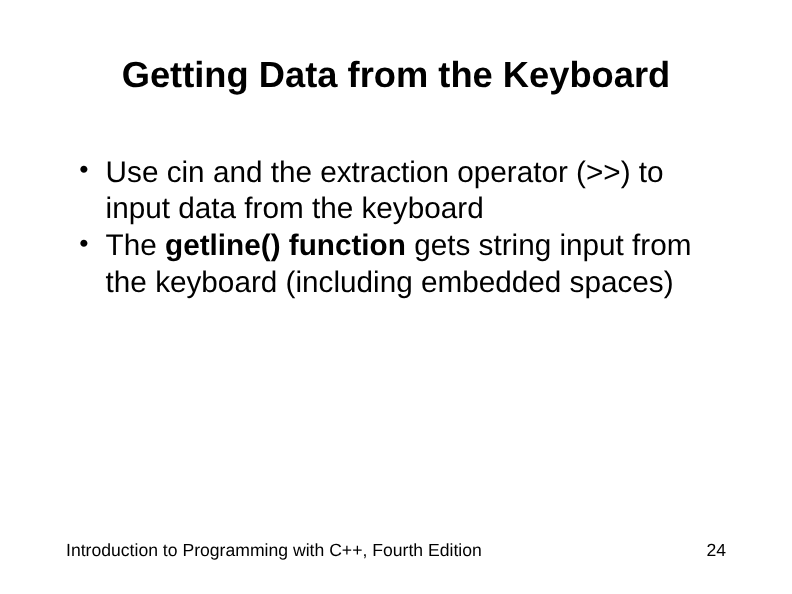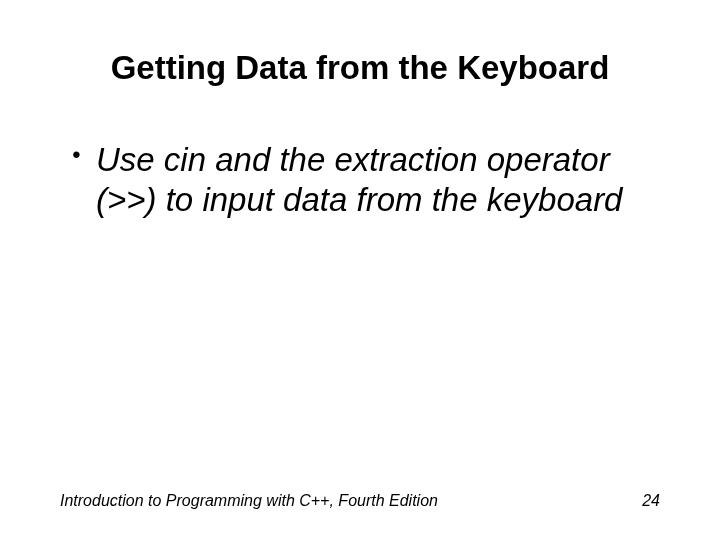--- a/index.html
+++ b/index.html
@@ -22,23 +22,22 @@
     text-align: center;
     font-size: 33px;
     font-weight: bold;
     margin: 0 0 52px 0;
     line-height: 1.2;
   }
   ul.body {
     list-style: none;
     margin: 0;
     padding: 0;
-    font-size: 33px;
+    font-size: 27px;
     line-height: 1.22;
-    font-style: italic;
   }
   ul.body > li {
     position: relative;
     padding-left: 36px;
     margin: 0 0 2px 0;
   }
   ul.body > li::before {
     content: "•";
     position: absolute;
     left: 12px;
@@ -49,32 +48,34 @@
   .bold { font-weight: bold; }
   .footer {
     position: absolute;
     left: 60px;
     right: 60px;
     bottom: 30px;
     font-size: 16px;
     display: flex;
     justify-content: space-between;
     align-items: baseline;
-    font-style: italic;
   }
 </style>
 </head>
 <body>
 
 <div class="slide">
   <h1 class="title">Getting Data from the Keyboard</h1>
 
   <ul class="body">
     <li>
       <span>Use cin and the extraction operator (&gt;&gt;) to input data from the keyboard</span><span class="bold"></span><span></span>
     </li>
+    <li>
+      <span>The </span><span class="bold">getline() function</span><span> gets string input from the keyboard (including embedded spaces)</span>
+    </li>
   </ul>
 
   <div class="footer">
     <span>Introduction to Programming with C++, Fourth Edition</span>
     <span>24</span>
   </div>
 </div>
 
 </body></html>

